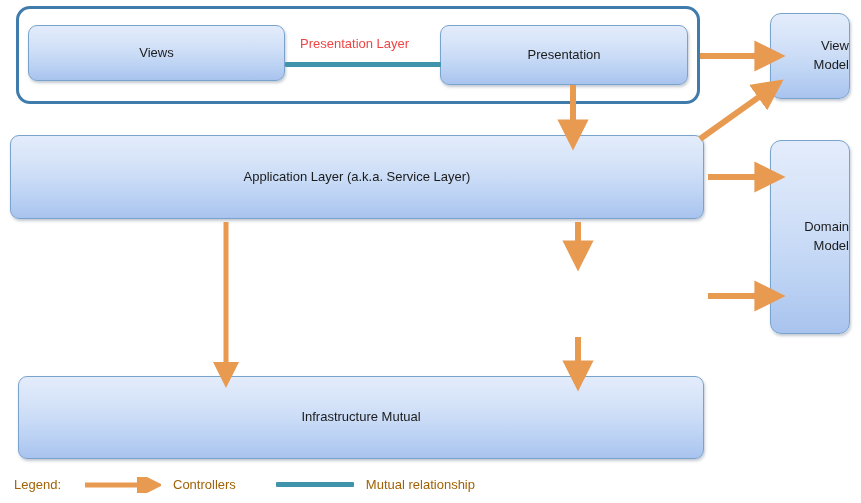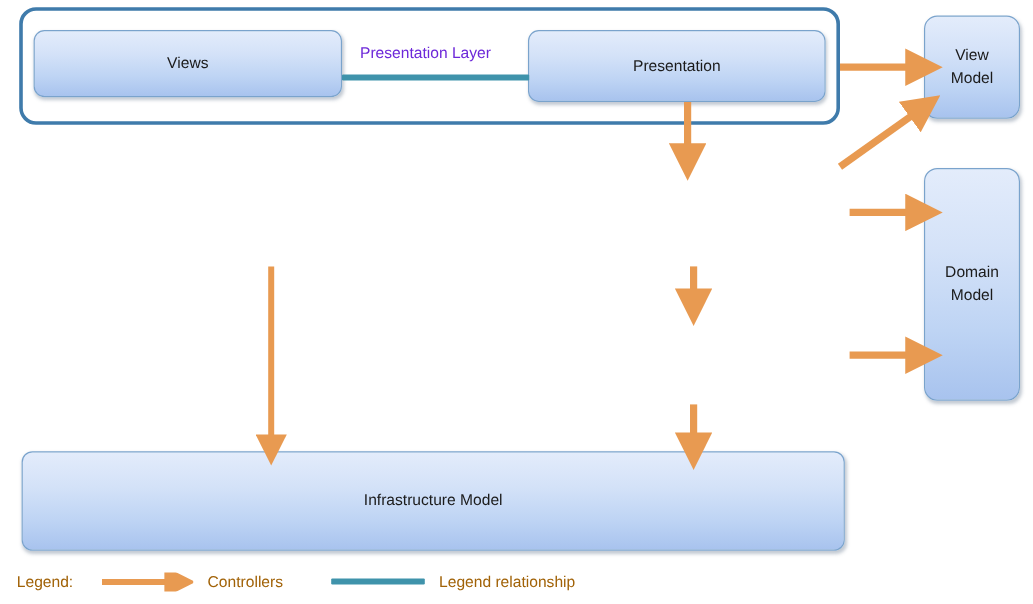--- a/index.html
+++ b/index.html
@@ -30,38 +30,38 @@
     display: flex;
     flex-direction: column;
     align-items: center;
     justify-content: center;
     text-align: center;
     color: #1b1b1b;
     font-size: 13px;
     line-height: 1.45;
     z-index: 3;
   }
-  .node.narrow { border-radius: 11px; }
+  .node.narrow { border-radius: 11px; align-items: flex-end; }
   .node .line2 { margin-top: 16px; }
 
   
   .group-box {
     position: absolute;
     box-sizing: border-box;
     border: 3px solid #3f7bab;
     border-radius: 14px;
     background: transparent;
     z-index: 2;
   }
 
   
   .group-caption {
     position: absolute;
     font-size: 13px;
-    color: #6d28d9;
+    color: #ef4444;
     background: #ffffff;
     padding: 0 4px;
     white-space: nowrap;
     z-index: 5;
   }
 
   
   .mutual-line {
     position: absolute;
     background: #3f93ab;
@@ -132,29 +132,32 @@
 
   <div class="node" style="left:440px; top:25px; width:248px; height:60px;">
     <span>Presentation</span>
   </div>
 
   <div class="node narrow" style="left:770px; top:13px; width:80px; height:86px;">
     <span>View</span>
     <span>Model</span>
   </div>
 
+  <div class="node" style="left:10px; top:135px; width:694px; height:84px;">
+    <span>Application Layer (a.k.a. Service Layer)</span>
+  </div>
 
   <div class="node narrow" style="left:770px; top:140px; width:80px; height:194px;">
     <span>Domain</span>
     <span>Model</span>
   </div>
 
 
   <div class="node" style="left:18px; top:376px; width:686px; height:83px;">
-    <span>Infrastructure Model</span>
+    <span>Infrastructure Mutual</span>
   </div>
 
   <svg class="arrow-svg" viewBox="0 0 861 503">
     <defs>
       <marker id="ah" markerWidth="5.2" markerHeight="5.2" refX="1.6" refY="2.6" orient="auto" markerUnits="strokeWidth">
         <path d="M0,0 L5.2,2.6 L0,5.2 z" fill="#e89a51"></path>
       </marker>
     </defs>
 
     <line x1="700" y1="56" x2="764" y2="56" stroke="#e89a51" stroke-width="6" marker-end="url(#ah)"></line>
@@ -183,16 +186,16 @@
           <path d="M0,0 L5.2,2.6 L0,5.2 z" fill="#e89a51"></path>
         </marker>
       </defs>
       <line x1="2" y1="8" x2="62" y2="8" stroke="#e89a51" stroke-width="5" marker-end="url(#ah2)"></line>
     </svg>
 
     <span class="legend-text">Controllers</span>
 
     <span class="legend-swatch-line"></span>
 
-    <span class="legend-text">Legend relationship</span>
+    <span class="legend-text">Mutual relationship</span>
   </div>
 
 </div>
 
 </body></html>

